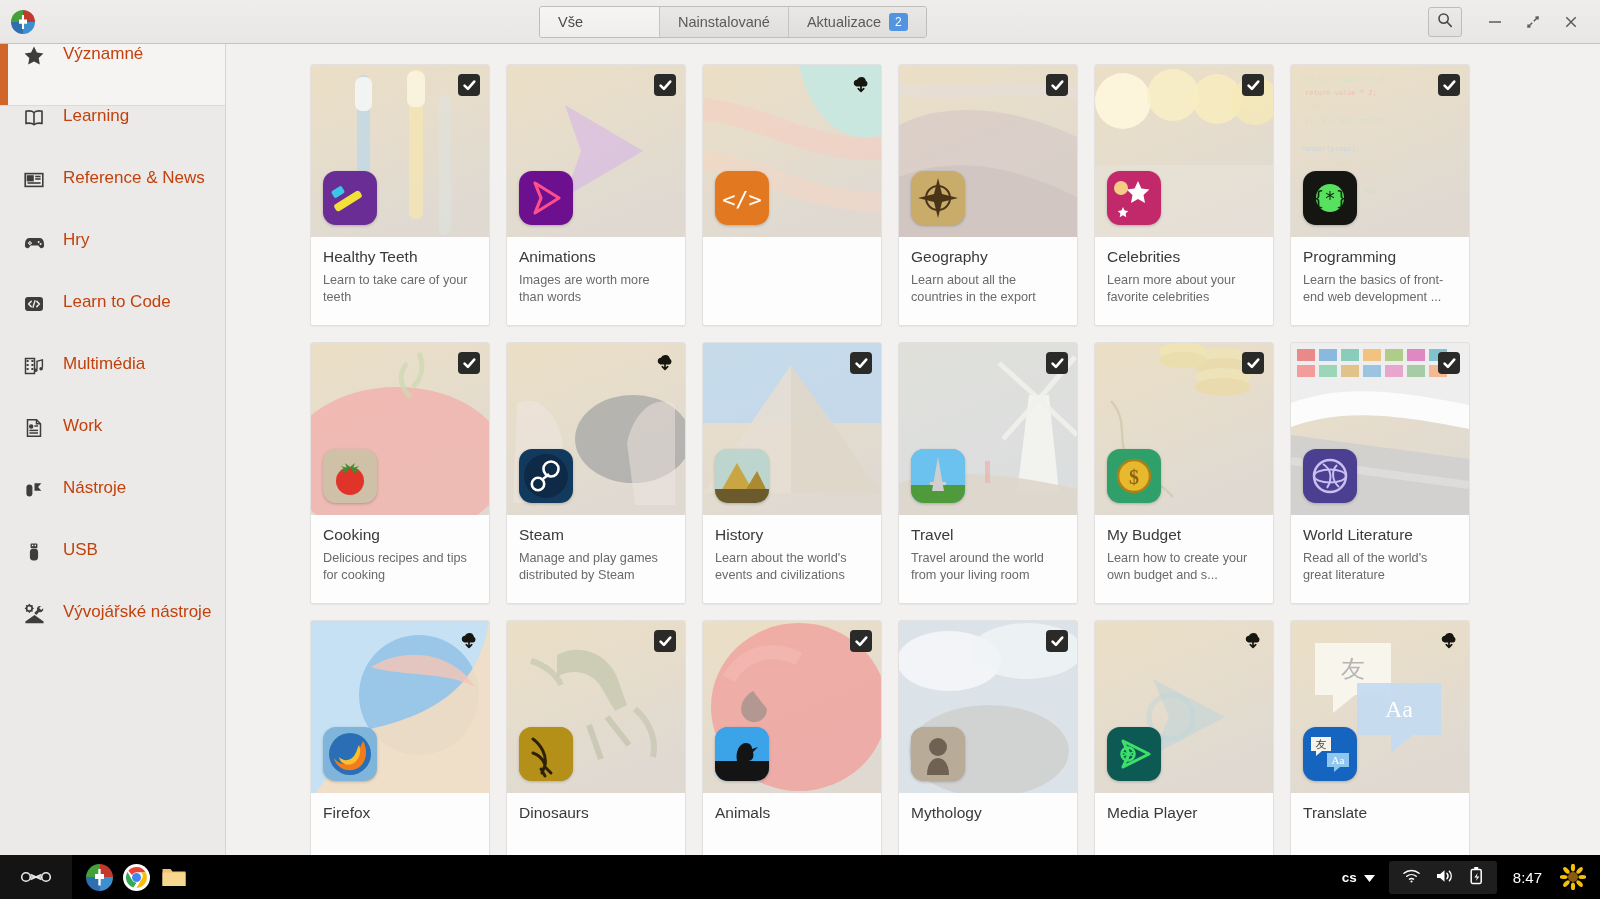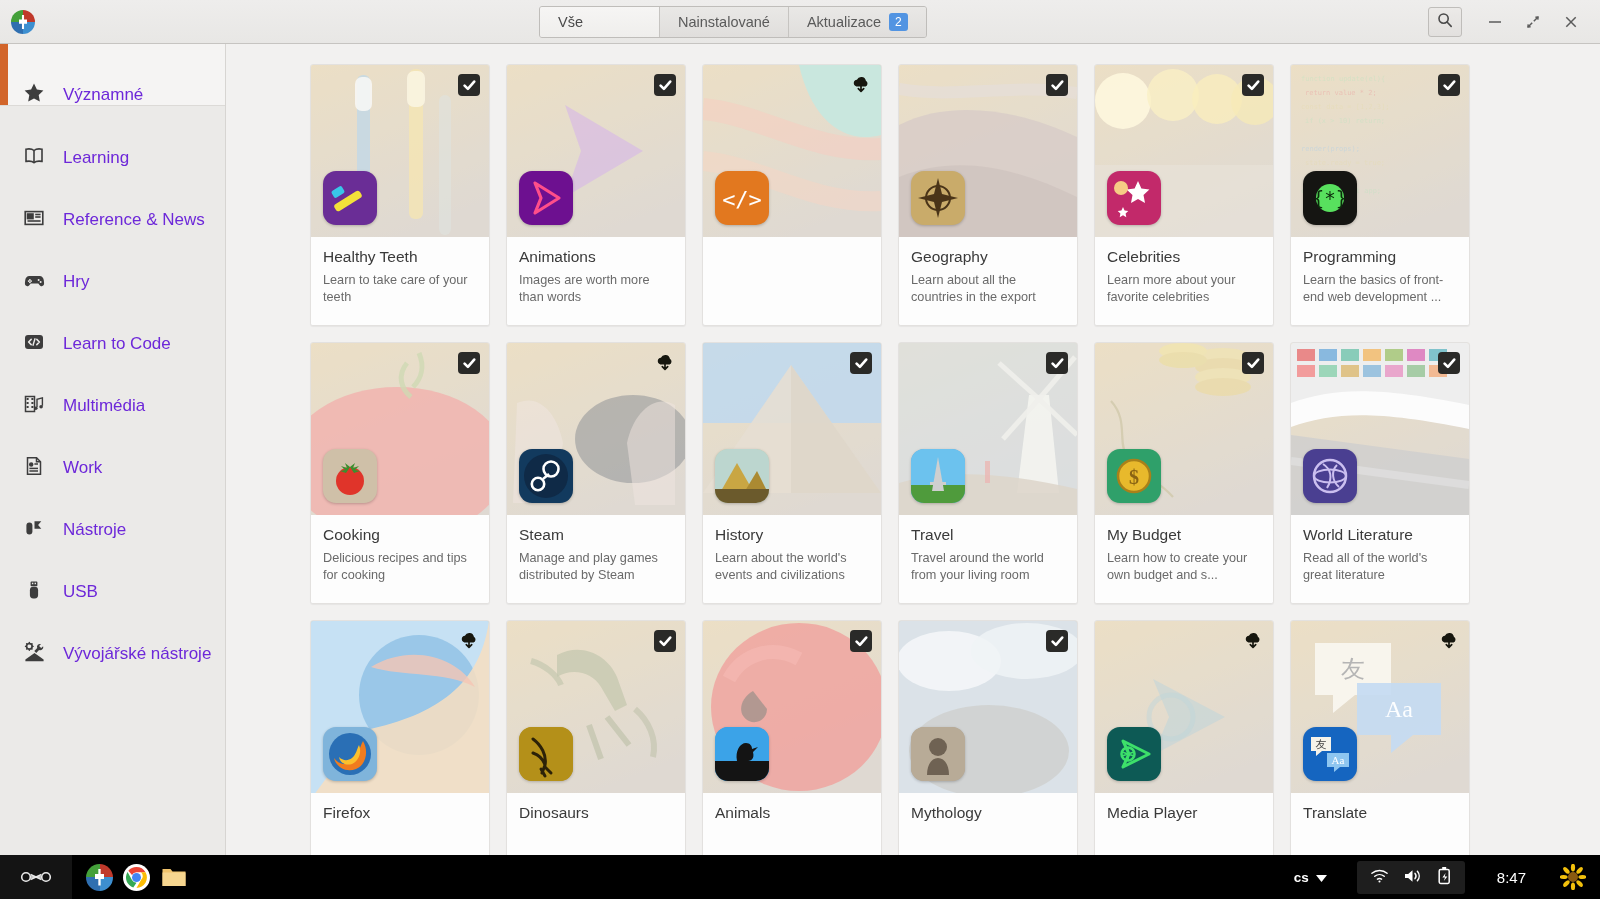--- a/index.html
+++ b/index.html
@@ -105,24 +105,24 @@
     width: 226px; height: 811px;
     background: #ebeae8;
     border-right: 1px solid #d7d5d2;
     padding-top: 0px;
     position: relative;
     flex: 0 0 226px;
   }
   .side-item {
     position: relative;
     height: 62px;
-    display: flex; align-items: flex-end;
+    display: flex; align-items: flex-start;
     padding-left: 22px;
     gap: 17px;
-    color: #6d28d9;
+    color: #c2410c;
     font-size: 17px;
     cursor: default;
   }
   .side-item.selected {
     background: #f5f4f3;
     border-bottom: 1px solid #dcdad7;
   }
   .side-item.selected::before {
     content: "";
     position: absolute; left: 0; top: 0;
@@ -225,21 +225,21 @@
   }
   .tb-apps { display: flex; align-items: center; gap: 10px; padding-left: 14px; }
   .tb-app {
     width: 27px; height: 27px; border-radius: 4px;
     position: relative;
     display: flex; align-items: center; justify-content: center;
     overflow: hidden;
   }
   .tb-right {
     margin-left: auto;
-    display: flex; align-items: center; gap: 16px;
+    display: flex; align-items: center; gap: 0px;
     padding-right: 14px;
     color: #ffffff;
     font-size: 14px;
   }
   .lang {
     display: flex; align-items: center; gap: 7px;
     padding: 0 14px;
     font-weight: bold; font-size: 13.5px;
   }
   .tray-group {

